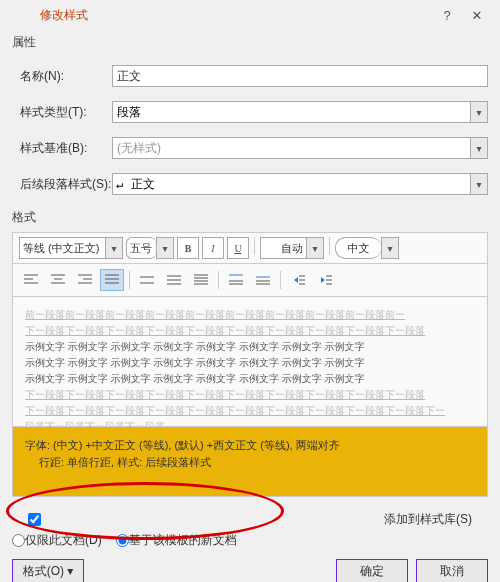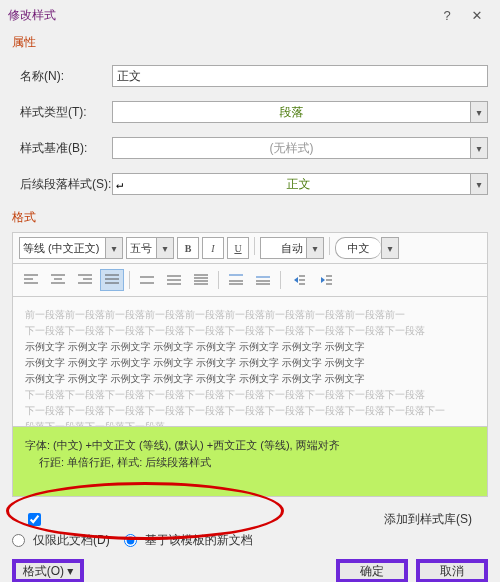--- a/index.html
+++ b/index.html
@@ -1,54 +1,54 @@
 <!DOCTYPE html>
 <html><head>
 <meta charset="utf-8">
 <style>
 * { box-sizing: border-box; margin: 0; padding: 0; font-family: "Microsoft YaHei", SimSun, sans-serif; }
 body { width: 500px; height: 582px; background: #f0f0f0; position: relative; overflow: hidden; }
 .titlebar { height: 30px; display: flex; align-items: center; padding: 0 8px; background: #f0f0f0; }
-.titlebar-title { font-size: 12px; color: #701a75; flex: 1; }
+.titlebar-title { font-size: 12px; color: #c2410c; flex: 1; margin-left: 32px; }
 .titlebar-btns { display: flex; }
 .titlebar-btn { width: 30px; height: 30px; display: flex; align-items: center; justify-content: center; color: #555; font-size: 13px; }
 .content { padding: 4px 12px 8px 12px; }
-.section-label { font-size: 12px; color: #c2410c; margin-bottom: 2px; }
+.section-label { font-size: 12px; color: #404040; margin-bottom: 2px; }
 .row { display: flex; align-items: center; margin: 14px 0; }
 .row-label { width: 100px; font-size: 12px; color: #333; padding-left: 8px; }
 .text-input { flex: 1; height: 22px; border: 1px solid #aaa; background: #fff; font-size: 12px; padding: 0 4px; color: #333; }
 .select-wrap { flex: 1; display: flex; }
-.select-wrap input { flex: 1; height: 22px; border: 1px solid #aaa; border-right: none; background: #fff; font-size: 12px; padding: 0 4px; color: #4d7c0f; text-align: center; }
+.select-wrap input { flex: 1; height: 22px; border: 1px solid #aaa; border-right: none; background: #fff; font-size: 12px; padding: 0 4px; color: #000000; }
 .select-wrap input.dim { color: #999; }
-.select-wrap input.center { text-align: center; }
+.select-wrap input.center { }
 .select-btn { width: 18px; height: 22px; border: 1px solid #aaa; background: #e9e9e9; display: flex; align-items: center; justify-content: center; font-size: 10px; color: #555; }
 .cursor-indicator { position: absolute; left: 4px; top: 50%; transform: translateY(-50%); font-family: monospace; font-size: 12px; }
 .rel { position: relative; }
 .fmt-bar { display: flex; align-items: flex-start; gap: 3px; border: 1px solid #ccc; padding: 4px 6px; background: #fafafa; }
 .fmt-select { display: flex; }
 .fmt-select input { height: 22px; border: 1px solid #aaa; border-right: none; background: #fff; font-size: 11px; padding: 0 3px; color: #333; }
 .fmt-btn { width: 18px; height: 22px; border: 1px solid #aaa; background: #e9e9e9; display: flex; align-items: center; justify-content: center; font-size: 10px; color: #555; }
 .fmt-btn.biu { width: 22px; background: #fff; font-family: "Times New Roman", serif; }
 .sep { width: 1px; height: 18px; background: #ccc; margin: 0 2px; }
 .fmt-bar2 { display: flex; align-items: center; gap: 3px; border: 1px solid #ccc; border-top: none; padding: 5px 6px; background: #fafafa; }
 .icon-btn { width: 24px; height: 22px; display: flex; align-items: center; justify-content: center; font-size: 13px; color: #555; }
 .icon-btn.active { background: #ccdff2; border: 1px solid #8ab6e3; }
 .preview { border: 1px solid #ccc; border-top: none; background: #fafafa; padding: 10px 12px 12px 12px; height: 130px; overflow: hidden; }
 .preview-line { font-size: 10px; line-height: 1.6; white-space: nowrap; }
-.preview-line.dim { color: #bbb; }
+.preview-line.dim { color: #bbb; text-decoration: underline; }
 .preview-line.norm { color: #555; }
-.desc-box { border: 1px solid #ccc; border-top: none; background: #bef264; padding: 10px 12px; height: 70px; }
+.desc-box { border: 1px solid #ccc; border-top: none; background: #eab308; padding: 10px 12px; height: 70px; }
 .desc-line { font-size: 11px; color: #333; line-height: 1.5; }
 .desc-indent { padding-left: 14px; }
 .check-row { display: flex; align-items: center; margin: 4px 16px; font-size: 12px; color: #333; justify-content: space-between; }
 .check-row input { margin-right: 6px; }
 .radio-row { display: flex; align-items: center; gap: 14px; font-size: 12px; color: #333; margin: 4px 0 10px 0; }
-.radio-row label { display: flex; align-items: center; gap: 8px; }
+.radio-row label { display: flex; align-items: center; gap: 0; }
 .footer { display: flex; align-items: center; gap: 8px; }
-.dlg-btn { min-width: 72px; height: 24px; border: 4px solid #6d28d9; background: #e9e9e9; font-size: 12px; color: #333; display: flex; align-items: center; justify-content: center; }
+.dlg-btn { min-width: 72px; height: 24px; border: 1px solid #6d28d9; background: #e9e9e9; font-size: 12px; color: #333; display: flex; align-items: center; justify-content: center; }
 .spacer { flex: 1; }
 .red-oval { position: absolute; left: 6px; top: 482px; width: 278px; height: 58px; border: 3px solid #d40000; border-radius: 50%; pointer-events: none; }
 </style>
 </head>
 <body>
 
 <div class="titlebar">
   <span class="titlebar-title">修改样式</span>
   <div class="titlebar-btns">
     <div class="titlebar-btn">?</div>
@@ -91,21 +91,21 @@
 
   <div class="section-label" style="margin-top:8px">格式</div>
 
   <div style="margin-top:6px">
     <div class="fmt-bar">
       <div class="fmt-select">
         <input style="width: 86px;" value="等线 (中文正文)">
         <div class="fmt-btn">▾</div>
       </div>
       <div class="fmt-select">
-        <input style="width: 30px;" value="五号">
+        <input style="width: 30px; border-radius: 6px;" value="五号">
         <div class="fmt-btn">▾</div>
       </div>
       <div class="fmt-btn biu" style="font-weight:bold">B</div>
       <div class="fmt-btn biu" style="font-style:italic">I</div>
       <div class="fmt-btn biu" style="text-decoration:underline">U</div>
       <div class="sep"></div>
       <div class="fmt-select">
         <input style="width: 46px; text-align: center; padding-left: 20px;" value="自动">
         <div class="fmt-btn">▾</div>
       </div>

